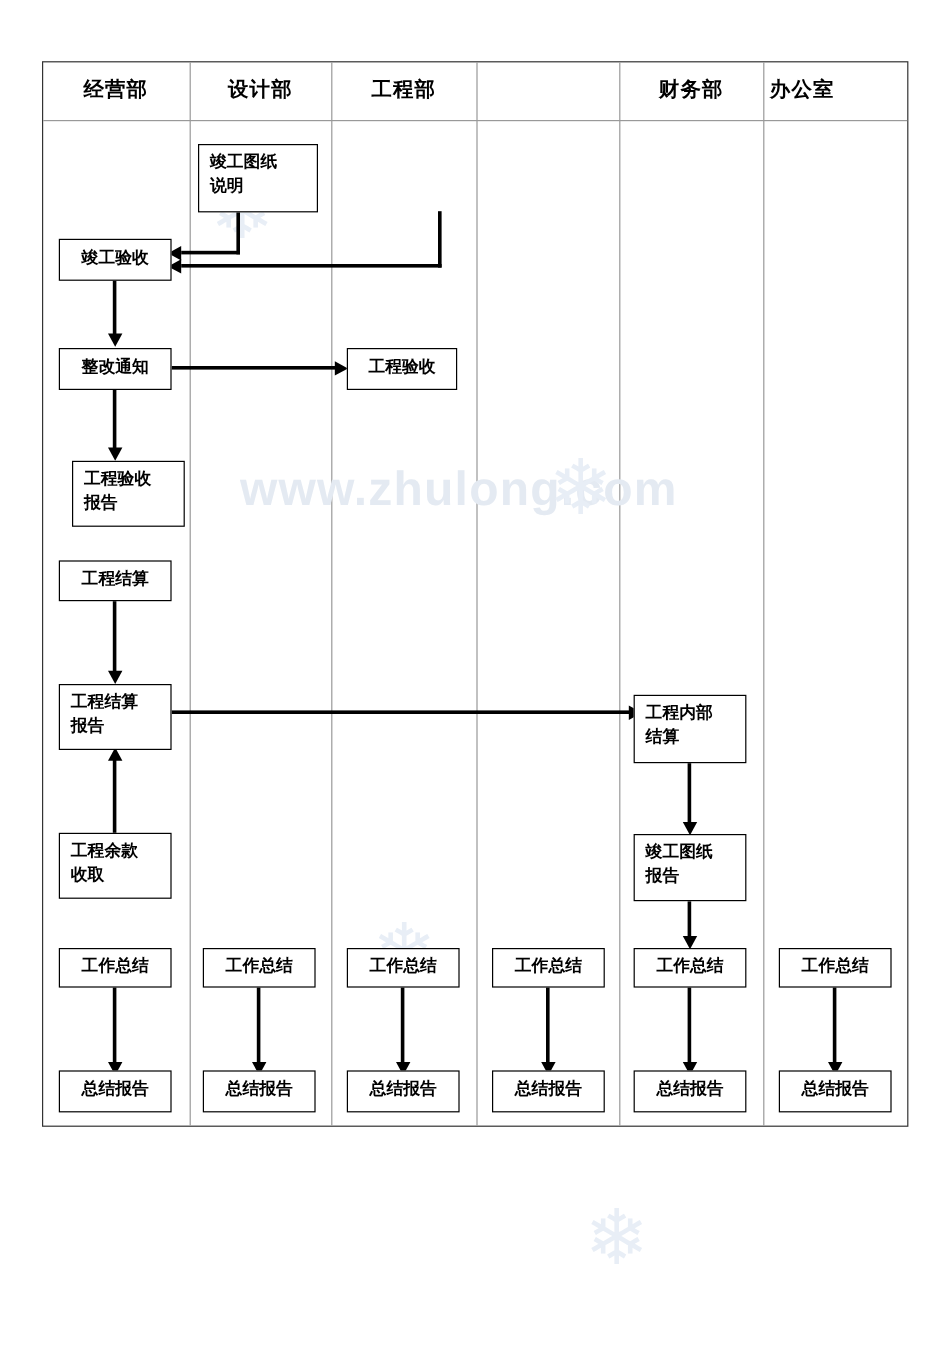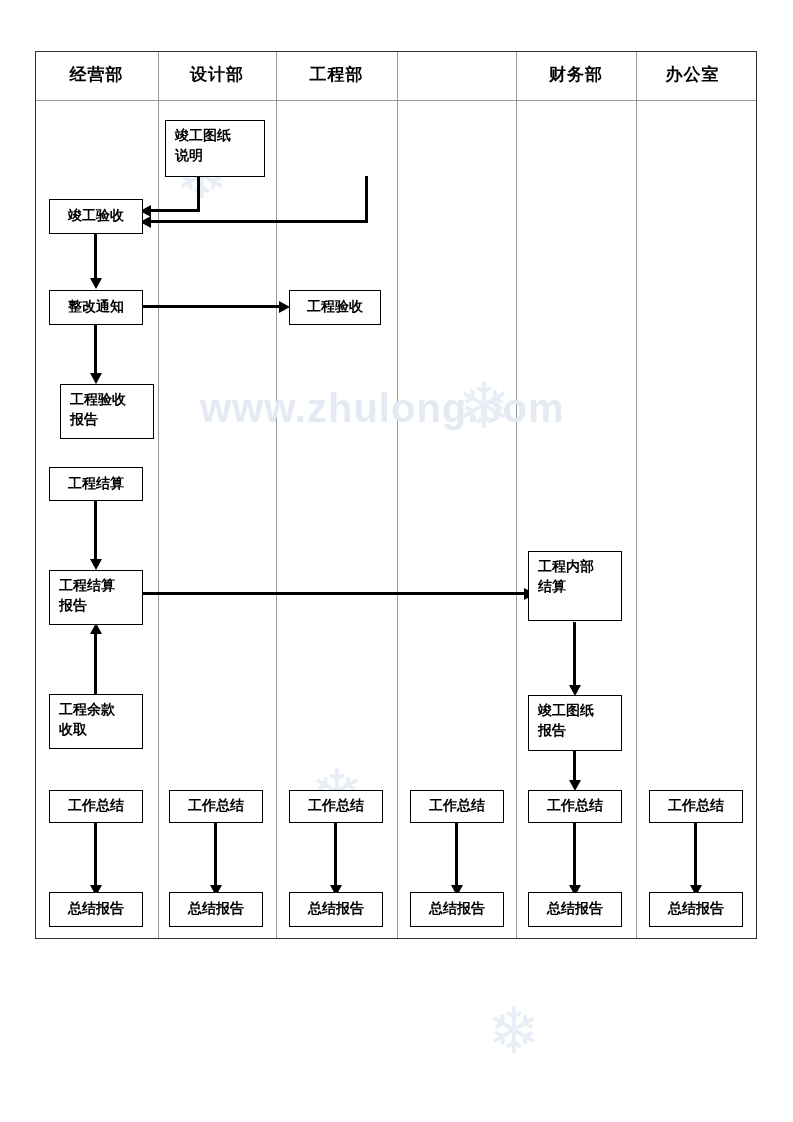--- a/index.html
+++ b/index.html
@@ -154,21 +154,21 @@
     <div class="lane-divider" style="left:240px;"></div>
     <div class="lane-divider" style="left:361px;"></div>
     <div class="lane-divider" style="left:480px;"></div>
     <div class="lane-divider" style="left:600px;"></div>
   </div>
 
   <div class="lane-header" style="left:35px;  width:123px;">经营部</div>
   <div class="lane-header" style="left:276px; width:121px;">工程部</div>
   <div class="lane-header" style="left:158px; width:118px;">设计部</div>
   <div class="lane-header" style="left:516px; width:120px;">财务部</div>
-  <div class="lane-header" style="left:632px; width:121px;">办公室</div>
+  <div class="lane-header" style="left:608px; width:121px;">办公室</div>
 
   <div class="vline" style="left:197px; top:176px; height:36px;"></div>
   <div class="hline" style="left:151px; top:209px; width:49px;"></div>
   <div class="arrow left" style="left:140px; top:204.5px;"></div>
 
   <div class="vline" style="left:365px; top:176px; height:47px;"></div>
   <div class="hline" style="left:151px; top:220px; width:217px;"></div>
   <div class="arrow left" style="left:140px; top:215.5px;"></div>
 
   <div class="vline" style="left:94px; top:233px; height:48px;"></div>
@@ -243,21 +243,21 @@
   <div class="node" style="left:49px; top:570px; width:94px; height:55px;">
     <span class="ln">工程结算</span>
     <span class="ln">报告</span>
   </div>
 
   <div class="node" style="left:49px; top:694px; width:94px; height:55px;">
     <span class="ln">工程余款</span>
     <span class="ln">收取</span>
   </div>
 
-  <div class="node" style="left:528px; top:551px; width:94px; height:70px;">
+  <div class="node" style="left:528px; top:579px; width:94px; height:57px;">
     <span class="ln">工程内部</span>
     <span class="ln">结算</span>
   </div>
 
   <div class="node" style="left:528px; top:695px; width:94px; height:56px;">
     <span class="ln">竣工图纸</span>
     <span class="ln">报告</span>
   </div>
 
   <div class="node one-line" style="left:49px;  top:790px; width:94px; height:33px;">

